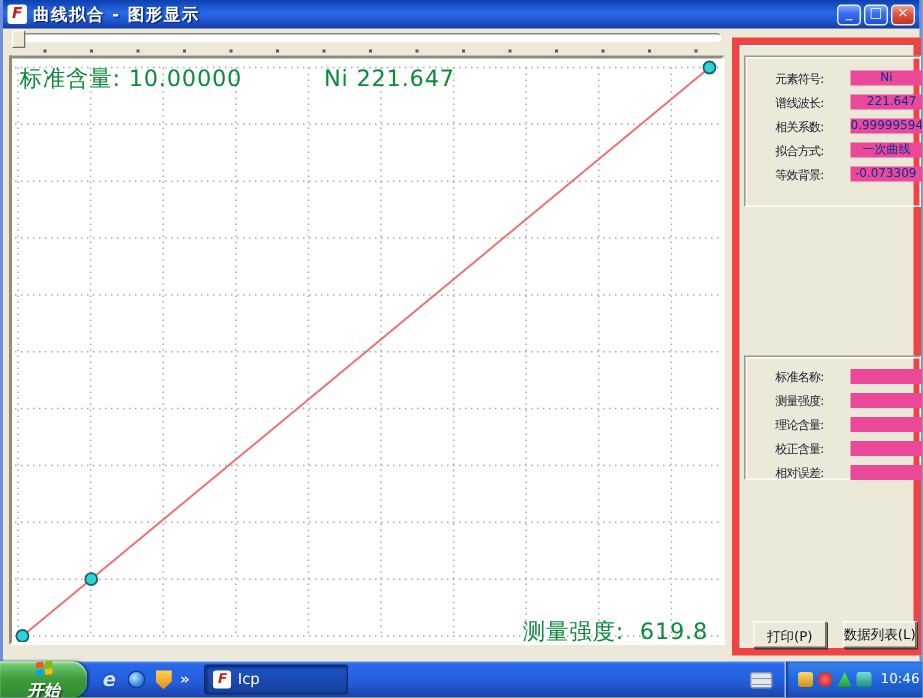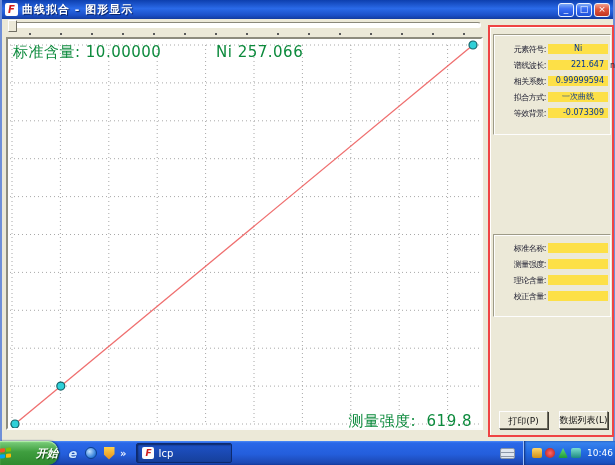--- a/index.html
+++ b/index.html
@@ -38,49 +38,49 @@
   .plot { position:absolute; left:4px; top:37px; width:477px; height:393px; background:#fff;
           border:2px solid; border-color:#8e8c7e #fdfdfd #fdfdfd #8e8c7e; }
   .plot svg { display:block; }
   .plot-label { position:absolute; font-size:15px; color:#0c8a3c; white-space:pre; letter-spacing:0.5px; }
   .lbl-content { left:5px; top:4px; }
   .lbl-line { left:208px; top:4px; }
   .lbl-intensity { right:9px; top:373px; }
 
   
   .panel { position:absolute; left:486px; top:25px; width:126px; height:412px; background:#ece9d8;
-           border:2px solid #ef4444; box-shadow:inset 1px 1px 0 #fff; }
+           border:5px solid #ef4444; box-shadow:inset 1px 1px 0 #fff; }
   .groupbox { position:absolute; left:3px; width:118px;
               border:1px solid; border-color:#9e9b87 #fdfdfd #fdfdfd #9e9b87;
               box-shadow:inset 1px 1px 0 #fdfdfd; }
   .gb-results { top:7px; height:101px; padding-top:6px; }
   .gb-sample  { top:207px; height:83px; padding-top:5px; }
   .f-row { display:flex; align-items:center; height:16px; padding:0 5px 0 6px; }
   .f-label { width:46px; font-size:8px; color:#1c1c2e; white-space:nowrap; text-align:right;
              letter-spacing:-0.5px; flex:none; }
-  .f-value { flex:none; width:60px; height:10px; background:#fde047; margin-left:2px;
+  .f-value { flex:none; width:48px; height:10px; background:#ec4899; margin-left:18px;
              font-size:8px; color:#003399; line-height:10px; text-align:right; padding-right:4px;
              overflow:hidden; white-space:nowrap; }
   .f-value.center { text-align:center; padding-right:0; }
   .f-suffix { font-size:8px; color:#1c1c2e; margin-left:2px; }
   .btn { position:absolute; height:18px; background:#ece9d8; font-size:9px; color:#111;
          border:1px solid; border-color:#fdfdfd #6f6d60 #6f6d60 #fdfdfd;
          box-shadow:1px 1px 0 #3c3b33; display:flex; align-items:center; justify-content:center;
          gap:3px; cursor:default; white-space:nowrap;flex-direction:column; }
   .btn-print { left:9px; top:384px; width:49px; }
   .btn-list  { left:69px; top:384px; width:49px; }
 
   
   .taskbar { position:absolute; left:0; bottom:0; width:615px; height:24px;
              background:linear-gradient(180deg,#4f8df8 0%,#2a68e8 8%,#245edc 55%,#1c48b4 92%,#143a9c 100%);
              display:flex; align-items:center; }
   .start-btn { width:58px; height:24px; border-radius:0 10px 10px 0;
                background:linear-gradient(180deg,#7ed07e 0%,#3f9e3f 45%,#2f8b2f 100%);
                box-shadow:inset 0 1px 1px #b8f0b0, 1px 0 2px #0a2a6a;
-               display:flex; align-items:center; justify-content:space-between; gap:3px; }
+               display:flex; align-items:center; justify-content:flex-start; gap:3px;flex-direction:column; }
   .start-label { color:#fff; font-size:11px; font-weight:bold; font-style:italic;
                  text-shadow:1px 1px 1px #1c501c; }
   .winflag { width:11px; height:11px; display:grid; grid-template-columns:5px 5px; grid-gap:1px;
              transform:skewY(-6deg); }
   .winflag i { display:block; width:5px; height:4px; border-radius:1px; }
   .winflag .r{background:#f35325;} .winflag .g{background:#81bc06;}
   .winflag .b{background:#05a6f0;} .winflag .y{background:#ffba08;}
   .qlaunch { display:flex; align-items:center; gap:4px; padding:0 6px 0 8px; }
   .ql-icon { width:14px; height:14px; display:flex; align-items:center; justify-content:center; }
   .ie-e { color:#cfe6ff; font-size:13px; font-weight:bold; font-style:italic; text-shadow:0 0 2px #0a3a9a; }
@@ -169,21 +169,21 @@
           <line x1="2" y1="271.3" x2="471" y2="271.3" stroke="#a8a8a8" stroke-width="1" stroke-dasharray="1 3"></line>
           <line x1="2" y1="309.2" x2="471" y2="309.2" stroke="#a8a8a8" stroke-width="1" stroke-dasharray="1 3"></line>
           <line x1="2" y1="347.09999999999997" x2="471" y2="347.09999999999997" stroke="#a8a8a8" stroke-width="1" stroke-dasharray="1 3"></line>
           <line x1="2" y1="385" x2="471" y2="385" stroke="#a8a8a8" stroke-width="1" stroke-dasharray="1 3"></line>
           <line x1="7" y1="385" x2="465" y2="6" stroke="#ef6f6f" stroke-width="1.3"></line>
           <circle cx="7" cy="385" r="4" fill="#2fd0d8" stroke="#16646a" stroke-width="1.2"></circle>
           <circle cx="52.8" cy="347.0877702484672" r="4" fill="#2fd0d8" stroke="#16646a" stroke-width="1.2"></circle>
           <circle cx="465" cy="6" r="4" fill="#2fd0d8" stroke="#16646a" stroke-width="1.2"></circle>
         </svg>
       <div class="plot-label lbl-content">标准含量: 10.00000</div>
-      <div class="plot-label lbl-line">Ni 257.066</div>
+      <div class="plot-label lbl-line">Ni 221.647</div>
       <div class="plot-label lbl-intensity">测量强度:  619.8</div>
     </div>
 
     <div class="panel">
 
       <div class="groupbox gb-results">
         <div class="f-row">
           <span class="f-label">元素符号:</span>
           <span class="f-value center">Ni</span>
           <span class="f-suffix"></span>
@@ -218,20 +218,24 @@
         <div class="f-row">
           <span class="f-label">测量强度:</span>
           <span class="f-value"></span>
         </div>
         <div class="f-row">
           <span class="f-label">理论含量:</span>
           <span class="f-value"></span>
         </div>
         <div class="f-row">
           <span class="f-label">校正含量:</span>
+          <span class="f-value"></span>
+        </div>
+        <div class="f-row">
+          <span class="f-label">相对误差:</span>
           <span class="f-value"></span>
         </div>
       </div>
 
       <div class="btn btn-print">
         <svg width="11" height="10" viewBox="0 0 11 10">
           <rect x="2" y="0" width="7" height="3" fill="#fff" stroke="#444" stroke-width="0.8"></rect>
           <rect x="0.5" y="3" width="10" height="4" fill="#bdbdbd" stroke="#444" stroke-width="0.8"></rect>
           <rect x="2.5" y="6" width="6" height="3.5" fill="#fff" stroke="#444" stroke-width="0.8"></rect>
         </svg>

